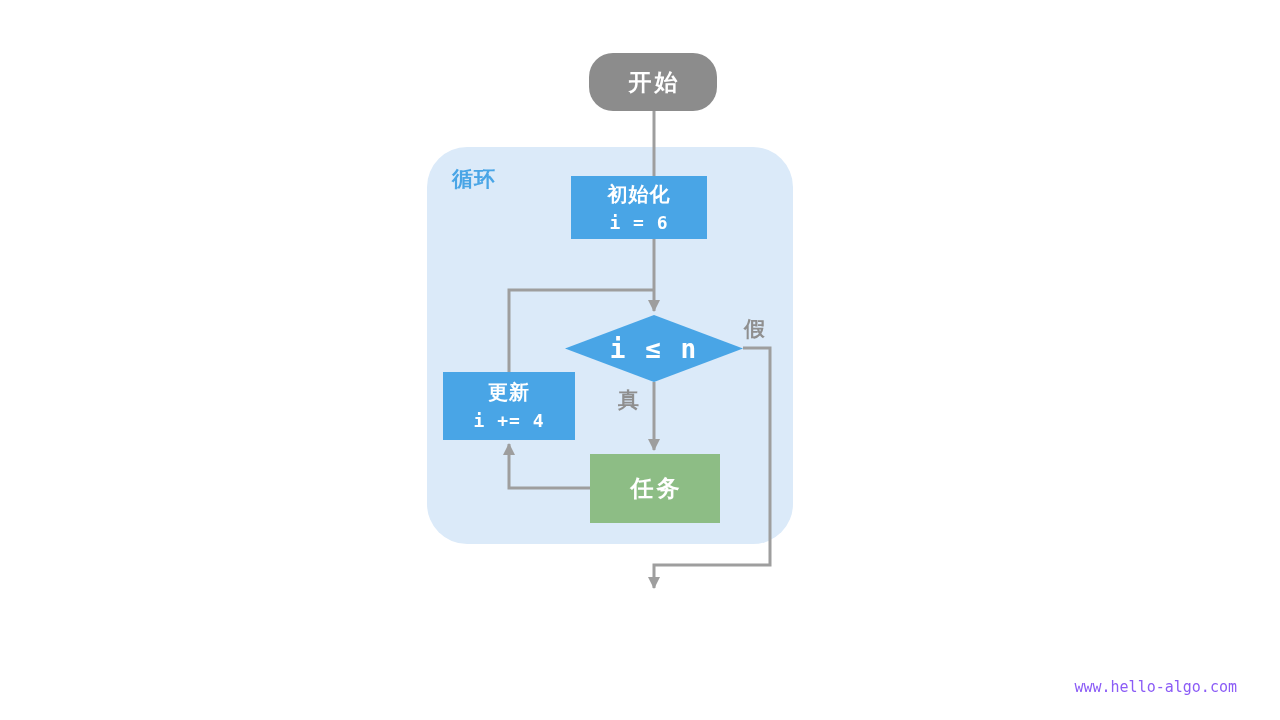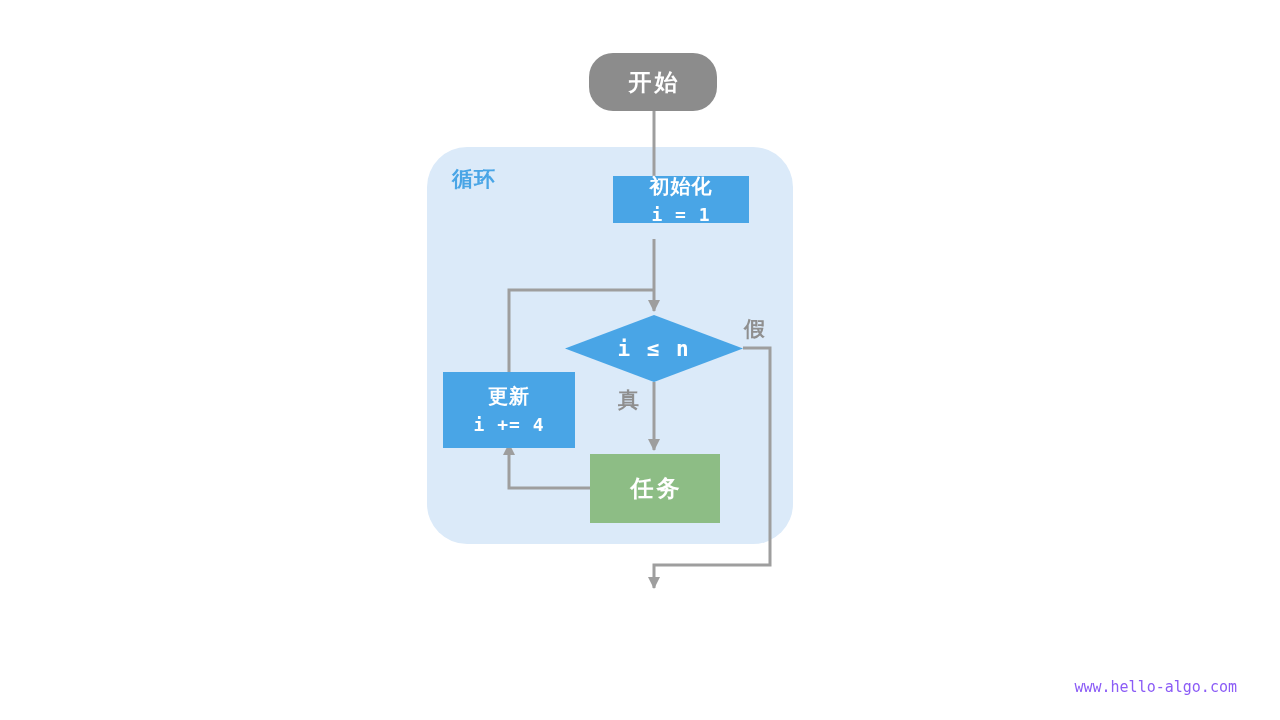--- a/index.html
+++ b/index.html
@@ -89,21 +89,21 @@
     position: absolute;
     left: 565px;
     top: 315px;
     width: 178px;
     height: 67px;
     display: flex;
     align-items: center;
     justify-content: center;
     color: #ffffff;
     font-family: "DejaVu Sans Mono", monospace;
-    font-size: 21px;
+    font-size: 26px;
     font-weight: 700;
     letter-spacing: 2px;
   }
   .branch-label {
     position: absolute;
     font-size: 21px;
     font-weight: 700;
     color: #8f8f8f;
   }
   .branch-false { left: 744px; top: 315px; }
@@ -144,31 +144,31 @@
 
     <polyline class="edge" points="743,348 770,348 770,565 654,565 654,588" marker-end="url(#arrowhead)"></polyline>
 
     <polygon class="diamond" points="565,348.5 654,315 743,348.5 654,382"></polygon>
   </svg>
 
   <div class="node terminal" style="left:589px; top:53px; width:128px; height:58px;">
     <span class="node-label">开始</span>
   </div>
 
-  <div class="node process" style="left:613px; top:176px; width:136px; height:47px;">
+  <div class="node process" style="left:571px; top:176px; width:136px; height:63px;">
     <span class="node-title">初始化</span>
-    <span class="node-code">i = 1</span>
+    <span class="node-code">i = 6</span>
   </div>
 
   <div class="diamond-label">i ≤ n</div>
 
   <span class="branch-label branch-false">假</span>
   <span class="branch-label branch-true">真</span>
 
-  <div class="node process" style="left:443px; top:372px; width:132px; height:76px;">
+  <div class="node process" style="left:443px; top:372px; width:132px; height:68px;">
     <span class="node-title">更新</span>
     <span class="node-code">i += 4</span>
   </div>
 
   <div class="node task" style="left:590px; top:454px; width:130px; height:69px;">
     <span class="node-label">任务</span>
   </div>
 
 
   <div class="watermark">www.hello-algo.com</div>

